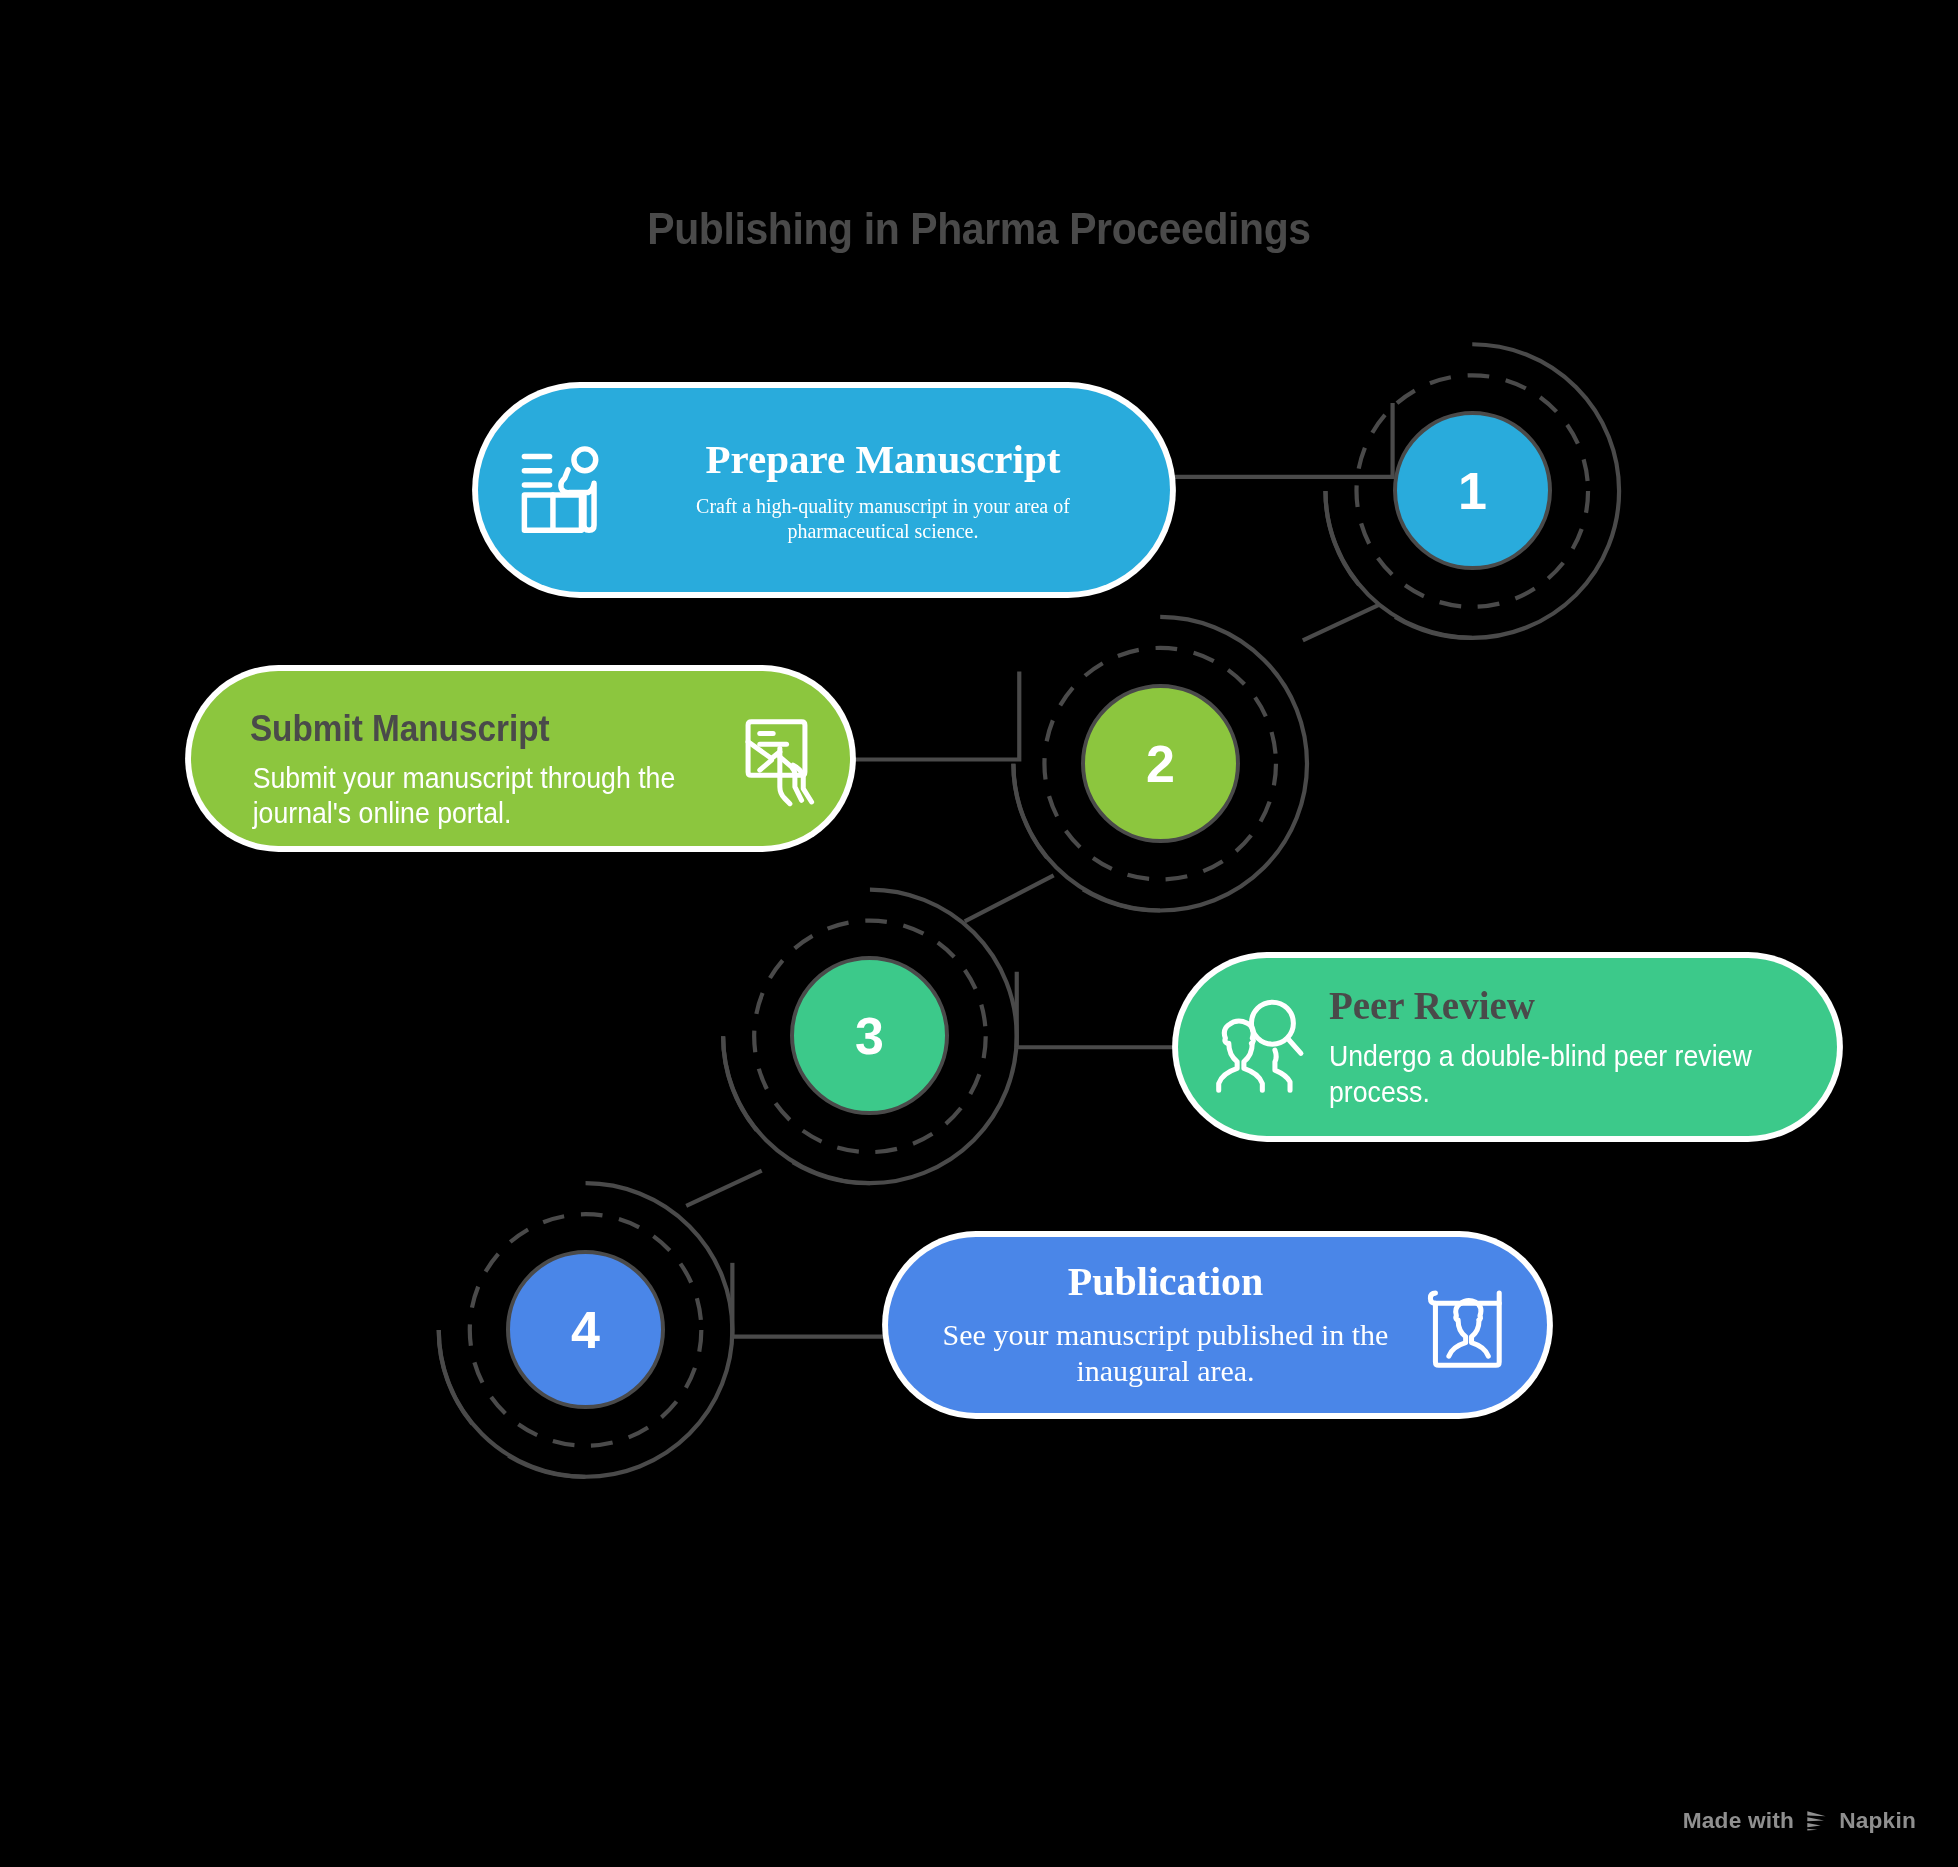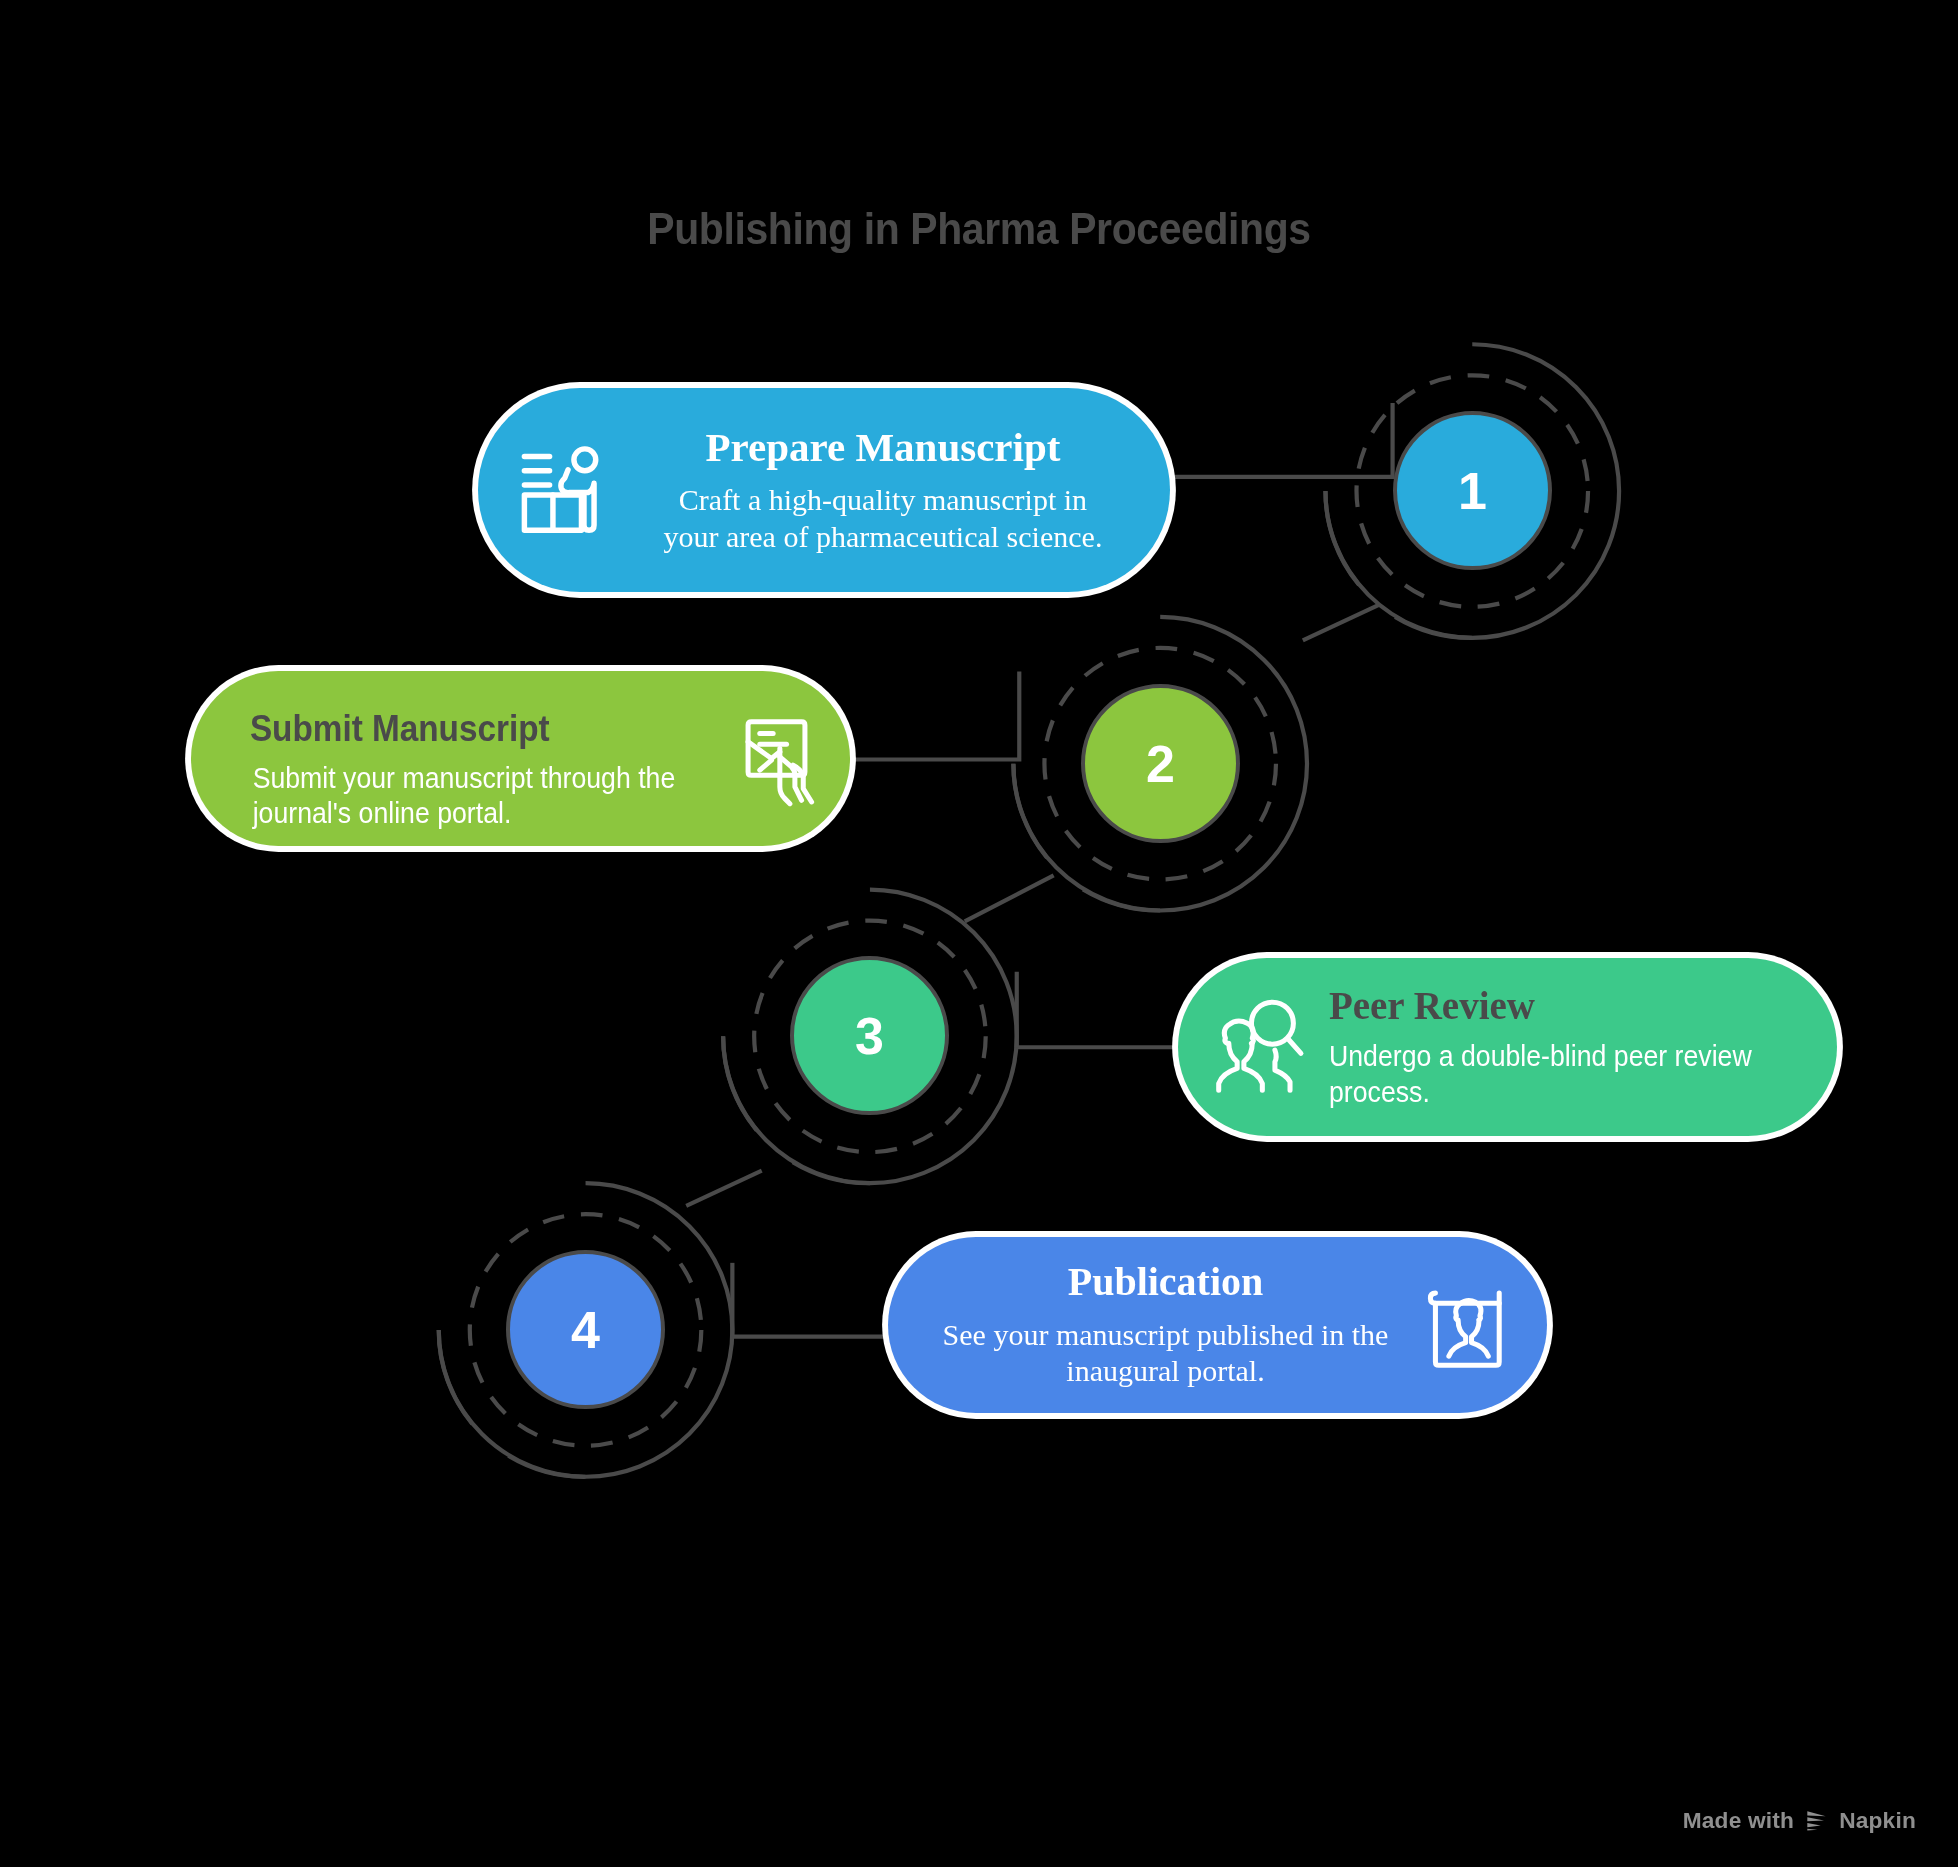--- a/index.html
+++ b/index.html
@@ -137,21 +137,21 @@
         <line x1="10" y1="33" x2="40" y2="33"></line>
         <line x1="10" y1="50" x2="40" y2="50"></line>
         <circle cx="82" cy="20" r="13"></circle>
         <path d="M62 32 L58 42 Q52 47 54 54 Q56 60 64 59 L86 59 Q92 56 93 48 L93 98 Q93 104 87 104 Q81 104 81 98 L81 63"></path>
         <rect x="10" y="62" width="68" height="42"></rect>
         <line x1="44" y1="62" x2="44" y2="104"></line>
       </svg>
     </div>
     <div class="card-text" style="text-align:center;padding-left:8.4px;">
       <div class="card-title" style="color:#ffffff;font-size:41px;">Prepare Manuscript</div>
-      <div class="card-body" style="color:#ffffff;font-size:30px;padding:0 23.5px;">Craft a high-quality manuscript in your area of pharmaceutical science.</div>
+      <div class="card-body" style="color:#ffffff;font-size:20px;padding:0 23.5px;">Craft a high-quality manuscript in your area of pharmaceutical science.</div>
     </div>
   </div>
 
   <div class="card sansc" style="left:191px;top:671px;width:659px;height:175px;background:#8cc63e;padding:0 20px 0 34px;">
     <div class="card-text" style="text-align:left;margin-top:22px;">
       <div class="card-title" style="color:#4a4a4a;font-size:37px;">Submit Manuscript</div>
       <div class="card-body" style="color:#ffffff;font-size:29px;padding:0 8.4px;">Submit your manuscript through the journal's online portal.</div>
     </div>
     <div class="card-icon" style="width:107px;height:107px;">
       <svg width="97" height="97" viewBox="0 0 116 116" fill="none" stroke="#ffffff" stroke-width="6" stroke-linecap="round" stroke-linejoin="round">
@@ -181,21 +181,21 @@
     <div class="card-text" style="text-align:left;padding-left:13.4px;">
       <div class="card-title" style="color:#4a4a4a;font-size:39px;font-family:'Liberation Serif',serif;text-align:left;">Peer Review</div>
       <div class="card-body" style="color:#ffffff;font-size:29px;font-family:'Liberation Sans',sans-serif;
                   transform:scaleX(.92);transform-origin:left center;width:108%;">Undergo a double-blind peer review process.</div>
     </div>
   </div>
 
   <div class="card serif" style="left:888px;top:1237px;width:659px;height:176px;background:#4a86e8;padding:0 25px 0 34px;gap:7px;">
     <div class="card-text" style="text-align:center;">
       <div class="card-title" style="color:#ffffff;font-size:40px;">Publication</div>
-      <div class="card-body" style="color:#ffffff;font-size:30px;padding:0 13.4px;">See your manuscript published in the inaugural portal.</div>
+      <div class="card-body" style="color:#ffffff;font-size:30px;padding:0 13.4px;">See your manuscript published in the inaugural area.</div>
     </div>
     <div class="card-icon" style="width:106px;height:106px;">
       <svg width="94" height="94" viewBox="0 0 112 112" fill="none" stroke="#ffffff" stroke-width="6" stroke-linecap="round" stroke-linejoin="round">
         <path d="M16 18 Q10 18 10 24 Q10 30 16 30 H92"></path>
         <path d="M16 30 V100 Q16 104 20 104 H88 Q92 104 92 100 V18"></path>
         <path d="M42 50 q-3-2-1-5 q-3-9 4-14 q9-7 19-2 q9 5 5 16 q2 3-1 5"></path>
         <path d="M43 50 q0 13 9 20 v7 q-16 5 -20 16"></path>
         <path d="M68 50 q0 13 -9 20 v7 q16 5 20 16"></path>
       </svg>
     </div>

